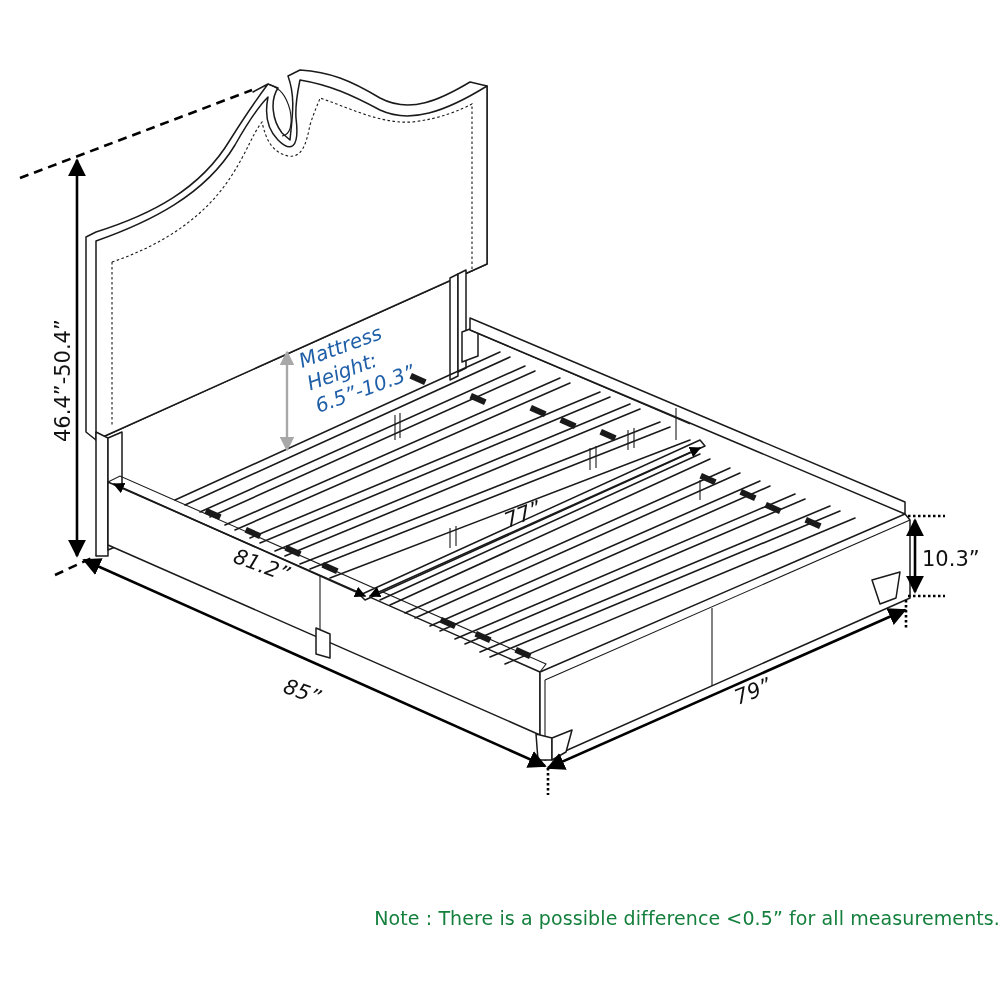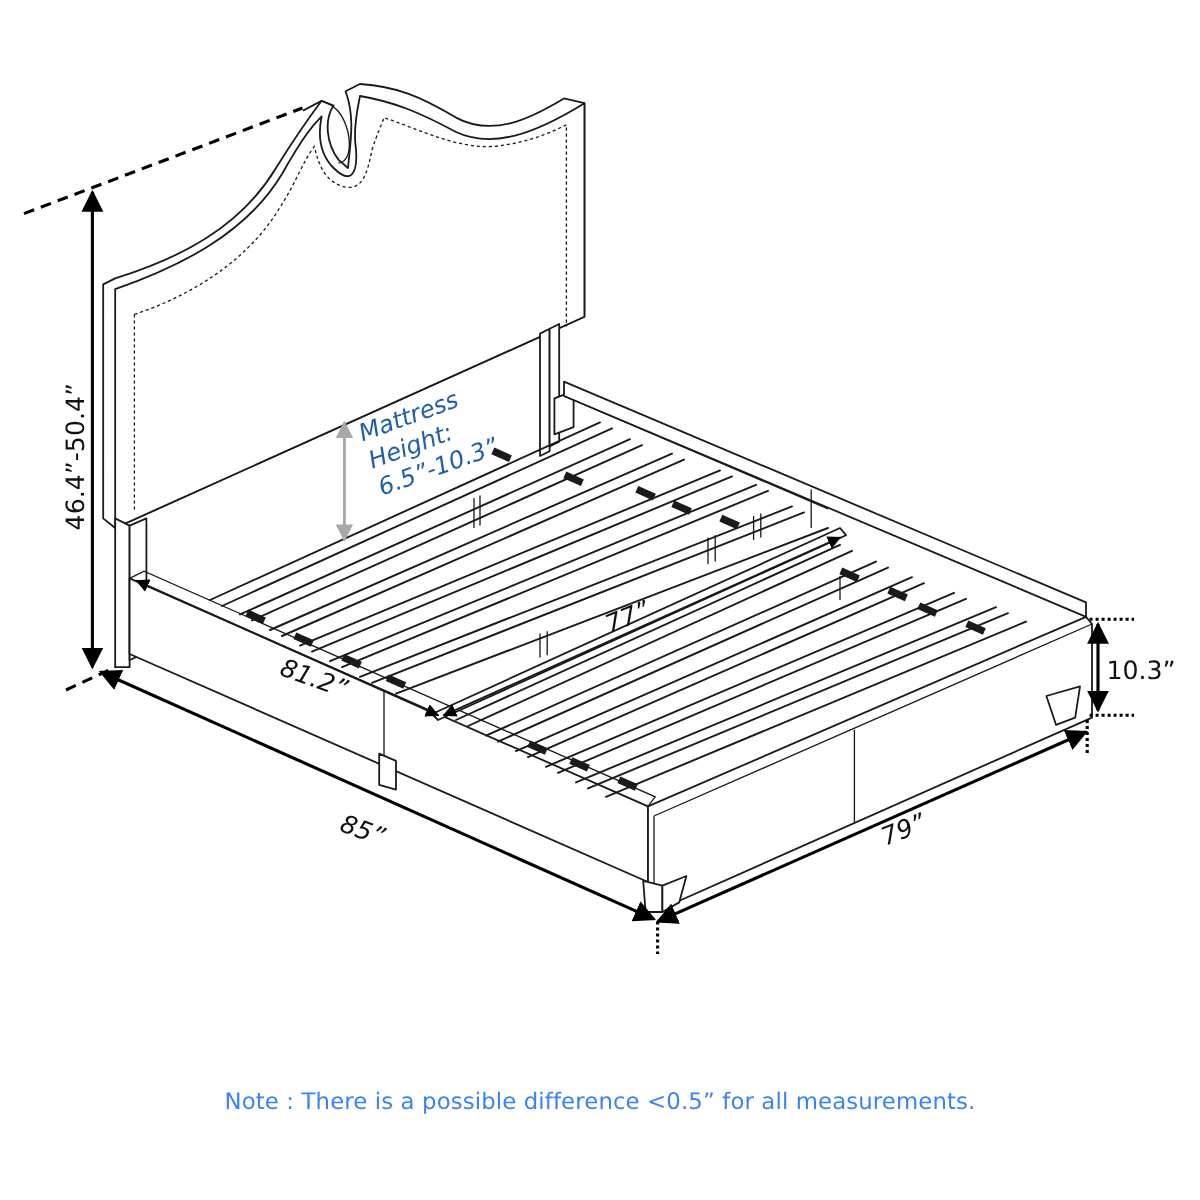--- a/index.html
+++ b/index.html
@@ -11,22 +11,22 @@
   .fillw { fill: #ffffff; stroke: #1a1a1a; stroke-width: 1.5; stroke-linejoin: round; }
   .dim { fill: none; stroke: #000; stroke-width: 2.6; }
   .dash { fill: none; stroke: #000; stroke-width: 2.6; stroke-dasharray: 9 6; }
   .dot { fill: none; stroke: #000; stroke-width: 2.6; stroke-dasharray: 2.5 2.5; }
   .stud { fill: none; stroke: #1a1a1a; stroke-width: 1.1; }
   .pad { fill: #1a1a1a; }
   .mattress-arrow { stroke: #a8a8a8; stroke-width: 2.4; fill: none; }
   .dimtext { font-family: "DejaVu Sans", sans-serif; font-size: 21px; fill: #111; }
   .dimtext-ital { font-family: "DejaVu Sans", sans-serif; font-size: 21px; fill: #111; font-style: italic; }
   .mtext { font-family: "DejaVu Sans", sans-serif; font-size: 20px; font-style: italic; }
-  #note { position: absolute; left: 0; width: 1000px; top: 907px; text-align: center;
-          font-family: "DejaVu Sans", sans-serif; font-size: 19px; color: #3b82f6; letter-spacing: 0.1px; }
+  #note { position: absolute; left: 0; width: 1000px; top: 907px; text-align: right;
+          font-family: "DejaVu Sans", sans-serif; font-size: 19px; color: #15803d; letter-spacing: 0.1px; }
 </style>
 </head>
 <body>
 
 <svg id="diagram" viewBox="0 0 1000 1000" xmlns="http://www.w3.org/2000/svg">
   <defs>
     <marker id="ah" viewBox="0 0 10 10" refX="9" refY="5" markerWidth="7" markerHeight="7" orient="auto-start-reverse">
       <path d="M0,0 L10,5 L0,10 z" fill="#000"></path>
     </marker>
     <marker id="ahg" viewBox="0 0 10 10" refX="9" refY="5" markerWidth="6" markerHeight="6" orient="auto-start-reverse">

